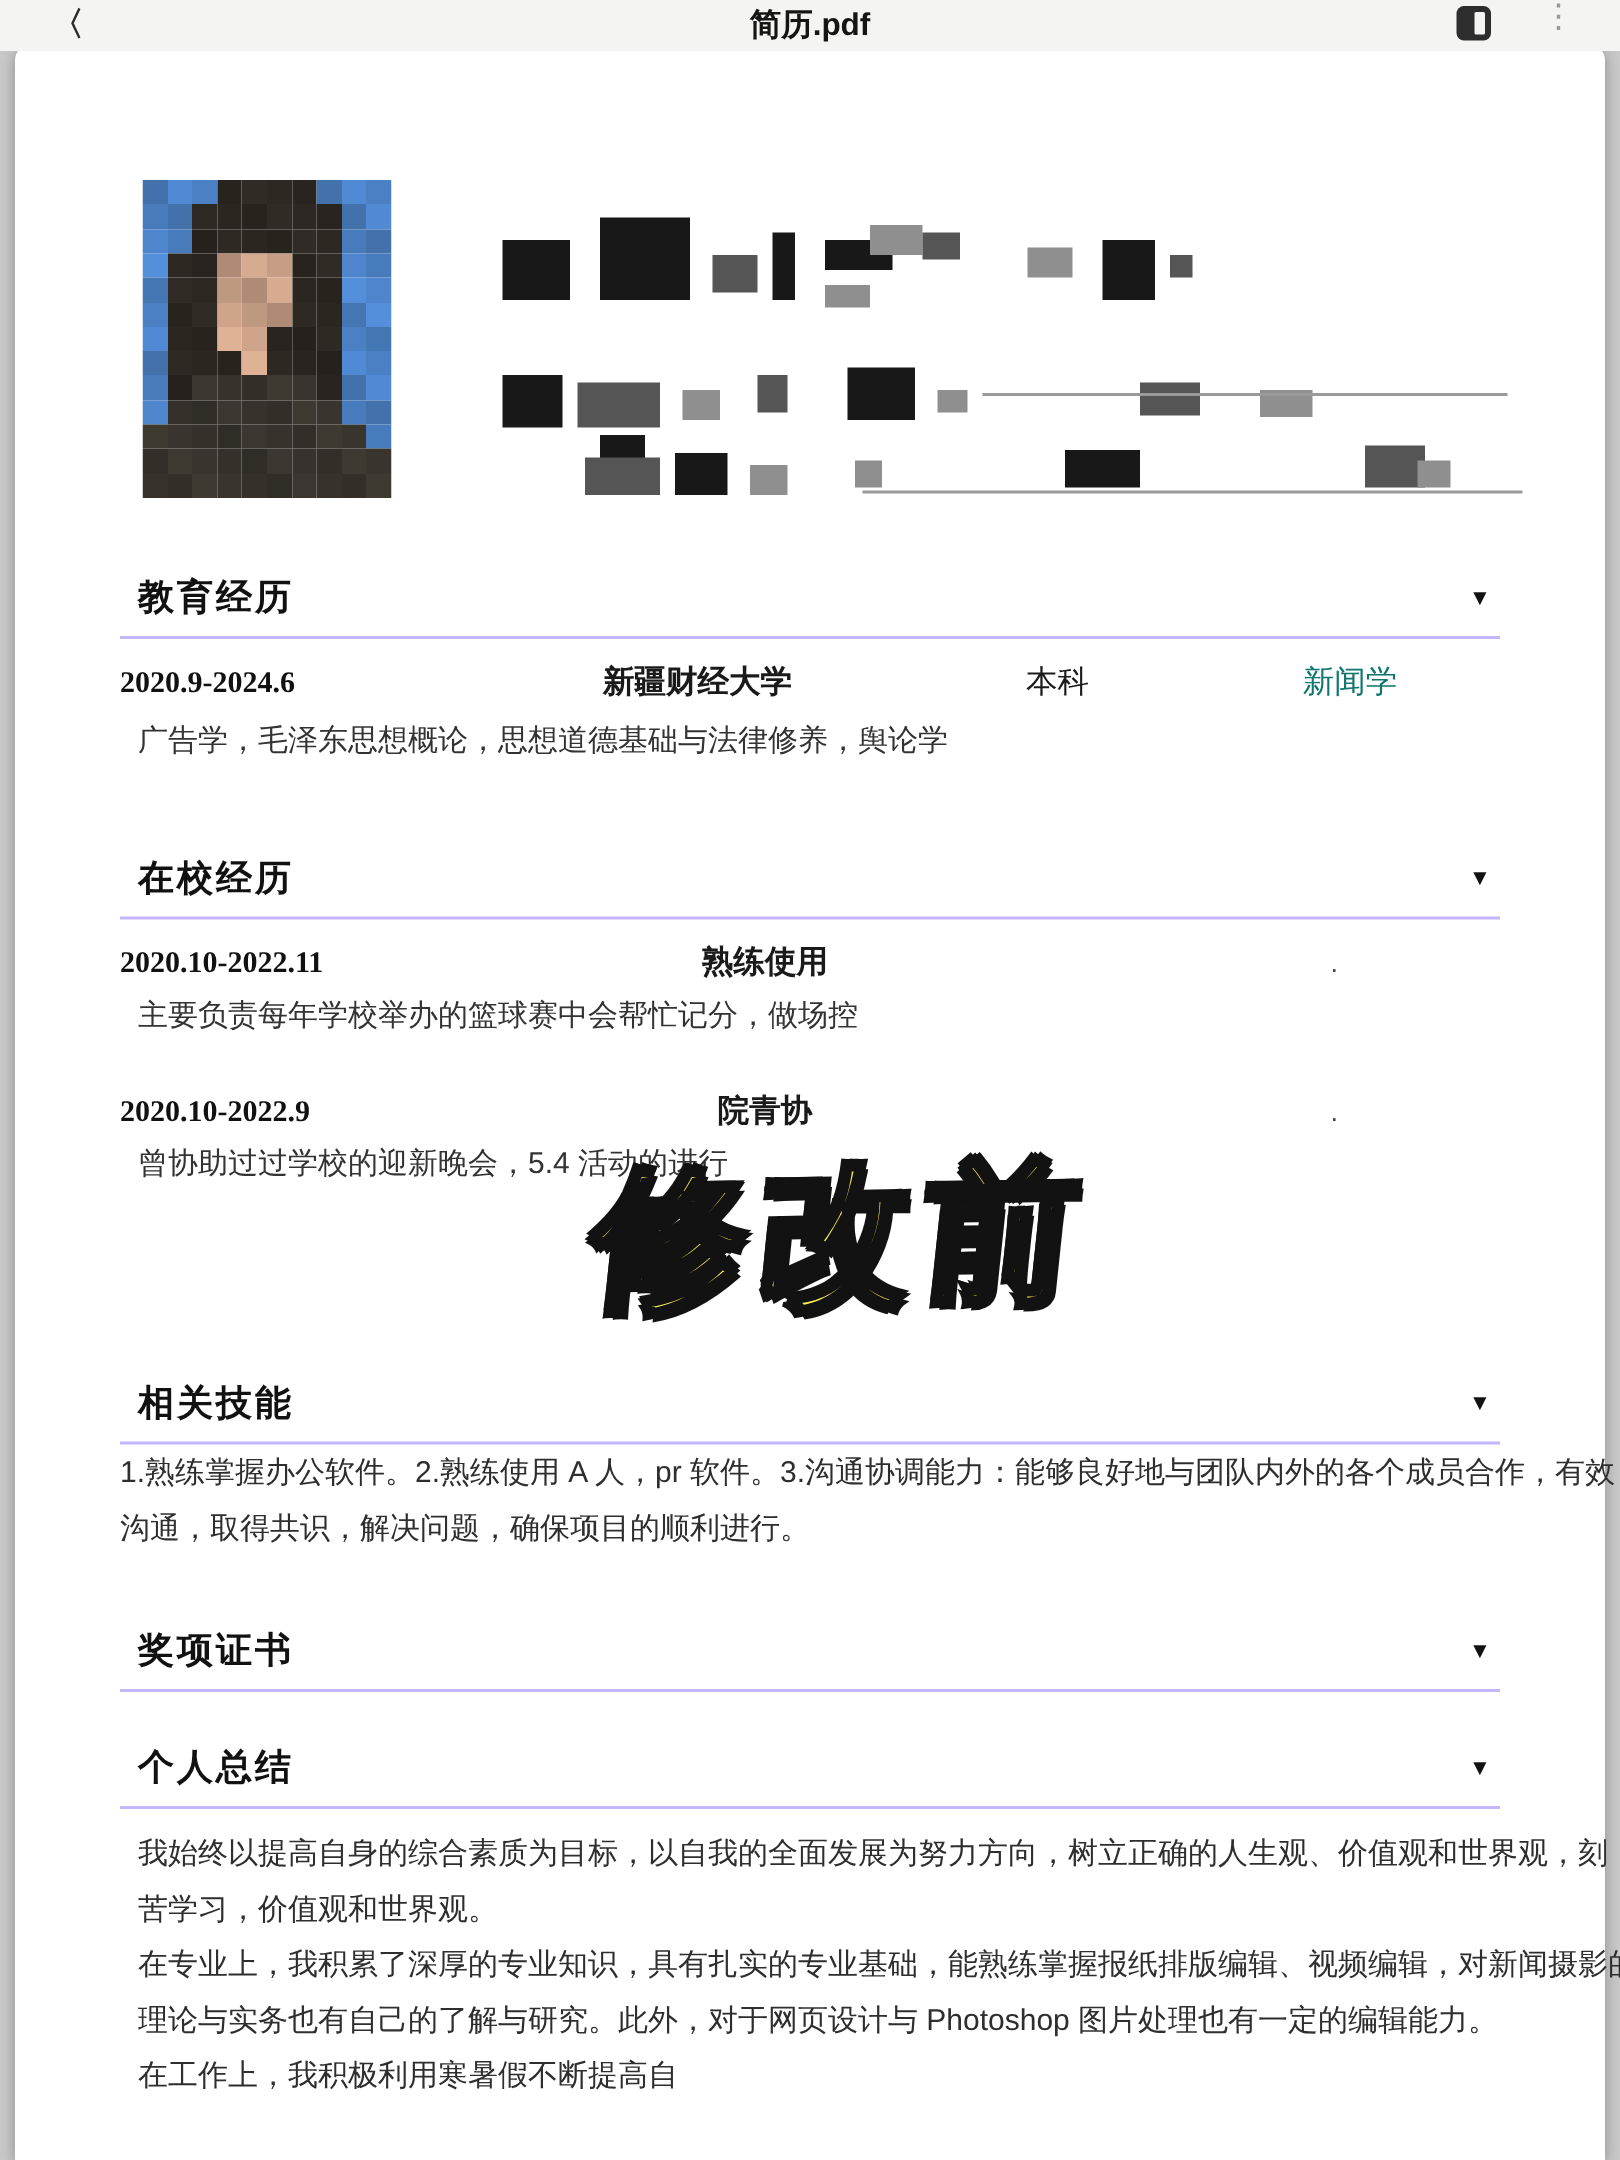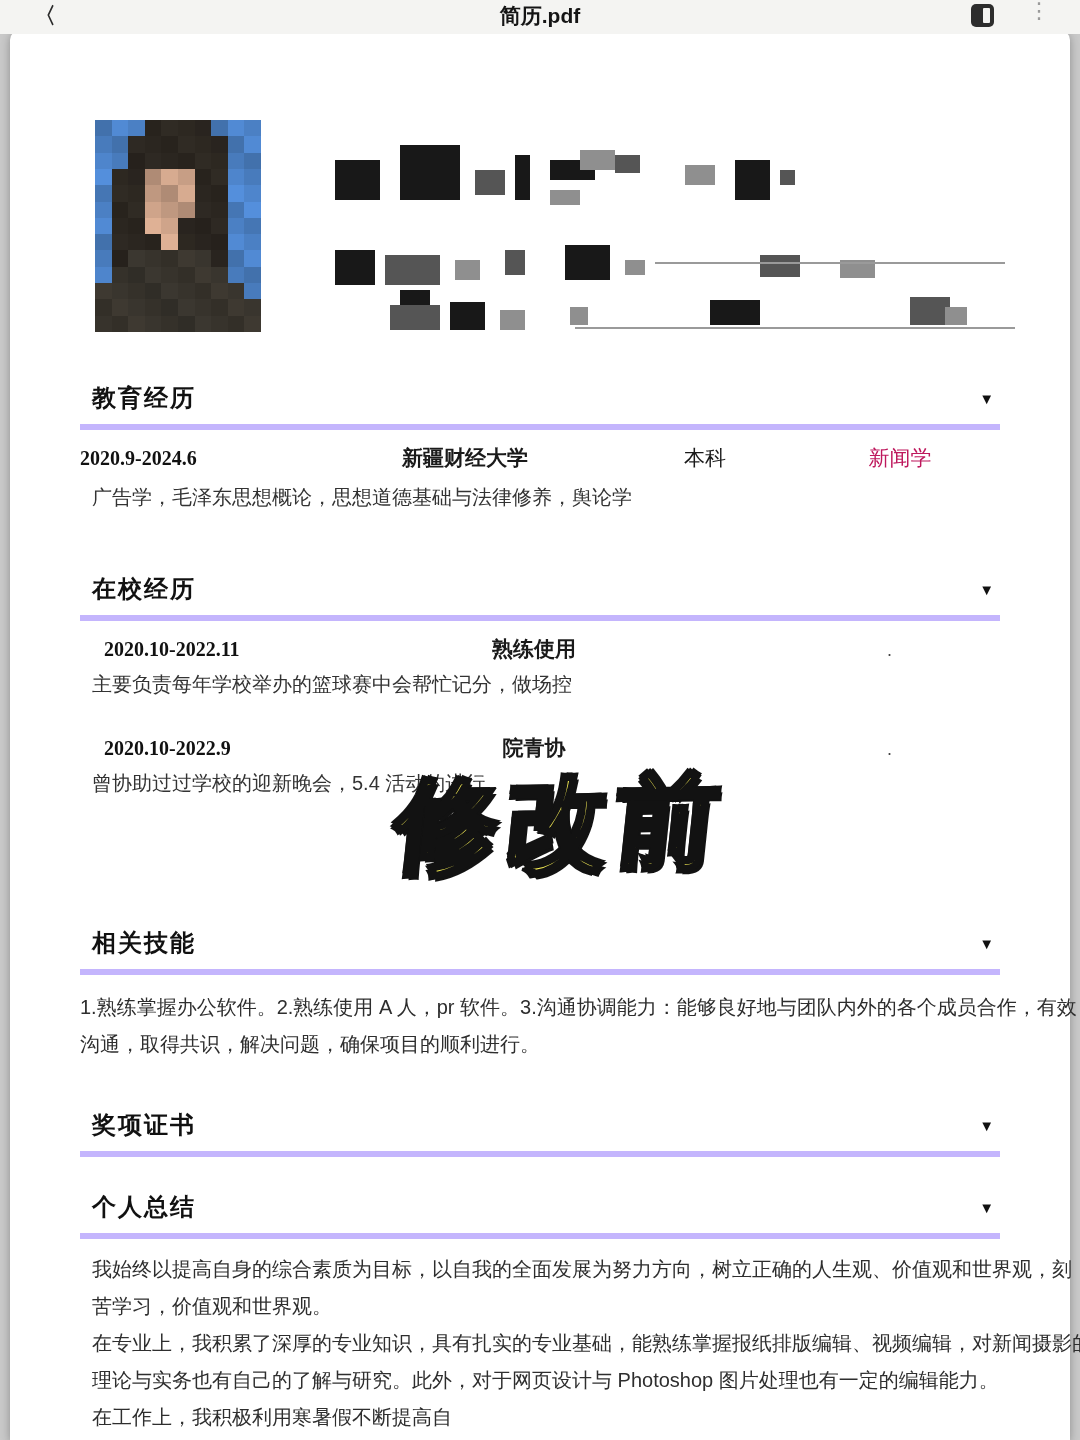--- a/index.html
+++ b/index.html
@@ -23,51 +23,51 @@
   .profile{position:relative;margin-top:90px;height:212px;}
   .photo{position:absolute;left:15px;top:0;width:166px;height:212px;display:grid;
          grid-template-columns:repeat(10,1fr);grid-template-rows:repeat(13,1fr);overflow:hidden;}
   .redacted{position:absolute;left:250px;top:5px;right:0;bottom:0;}
   .rb{position:absolute;}
   .rl{position:absolute;height:2px;background:#9a9a9a;}
 
   
   .section{margin:0;}
   .sec-head{display:flex;justify-content:space-between;align-items:center;
-            border-bottom:6px solid #c4b5fd;padding:0 6px 10px 12px;}
+            border-bottom:2px solid #c4b5fd;padding:0 6px 10px 12px;}
   .sec-title{font-size:24px;font-weight:bold;color:#111;letter-spacing:2px;}
   .tri{font-size:15px;color:#111;}
 
   .mt-edu{margin-top:50px;}
   .mt-exp{margin-top:62px;}
   .mt-skill{margin-top:130px;}
   .mt-award{margin-top:46px;}
   .mt-sum{margin-top:34px;}
 
   
   .edu-row{display:flex;margin-top:14px;align-items:baseline;}
   .date{width:240px;font-family:"Liberation Serif","DejaVu Serif",serif;font-weight:bold;
         font-size:20px;color:#111;white-space:nowrap;}
   .edu-school{width:290px;text-align:center;font-weight:bold;font-size:21px;color:#1a1a1a;}
   .edu-degree{width:190px;text-align:center;font-size:21px;color:#1a1a1a;}
-  .edu-major{flex:1;text-align:center;font-size:21px;color:#be185d;}
+  .edu-major{flex:1;text-align:center;font-size:21px;color:#0f766e;}
   .courses{margin-top:12px;padding-left:12px;font-size:20px;color:#333;white-space:nowrap;}
 
   
-  .exp-row{display:flex;margin-top:14px;align-items:baseline;margin-left:24px;}
+  .exp-row{display:flex;margin-top:14px;align-items:baseline;}
   .exp-row.second{margin-top:36px;}
   .exp-date{width:300px;font-family:"Liberation Serif","DejaVu Serif",serif;font-weight:bold;
             font-size:20px;color:#111;white-space:nowrap;}
   .exp-org{width:260px;text-align:center;font-weight:bold;font-size:21px;color:#1a1a1a;}
   .exp-mark{flex:1;text-align:right;padding-right:108px;font-size:18px;color:#444;}
   .desc{margin-top:8px;padding-left:12px;font-size:20px;color:#333;white-space:nowrap;}
 
   
   .bodyline{font-size:20px;color:#2e2e2e;line-height:37px;white-space:nowrap;}
-  .skills-text{margin-top:14px;}
+  .skills-text{margin-top:1px;}
   .awards-text{margin-top:12px;padding-left:2px;}
   .summary-text{margin-top:12px;padding-left:12px;}
 
   
   .watermark{position:absolute;left:52%;top:726px;transform:translateX(-50%) rotate(-1deg) skewX(-7deg);
              font-size:102px;font-weight:900;color:#f7ee55;letter-spacing:8px;white-space:nowrap;
              -webkit-text-stroke:4px #121212;
              text-shadow:4px 4px 0 #121212,-3px 3px 0 #121212,3px -3px 0 #121212,-3px -3px 0 #121212;
              z-index:3;}
 </style>

